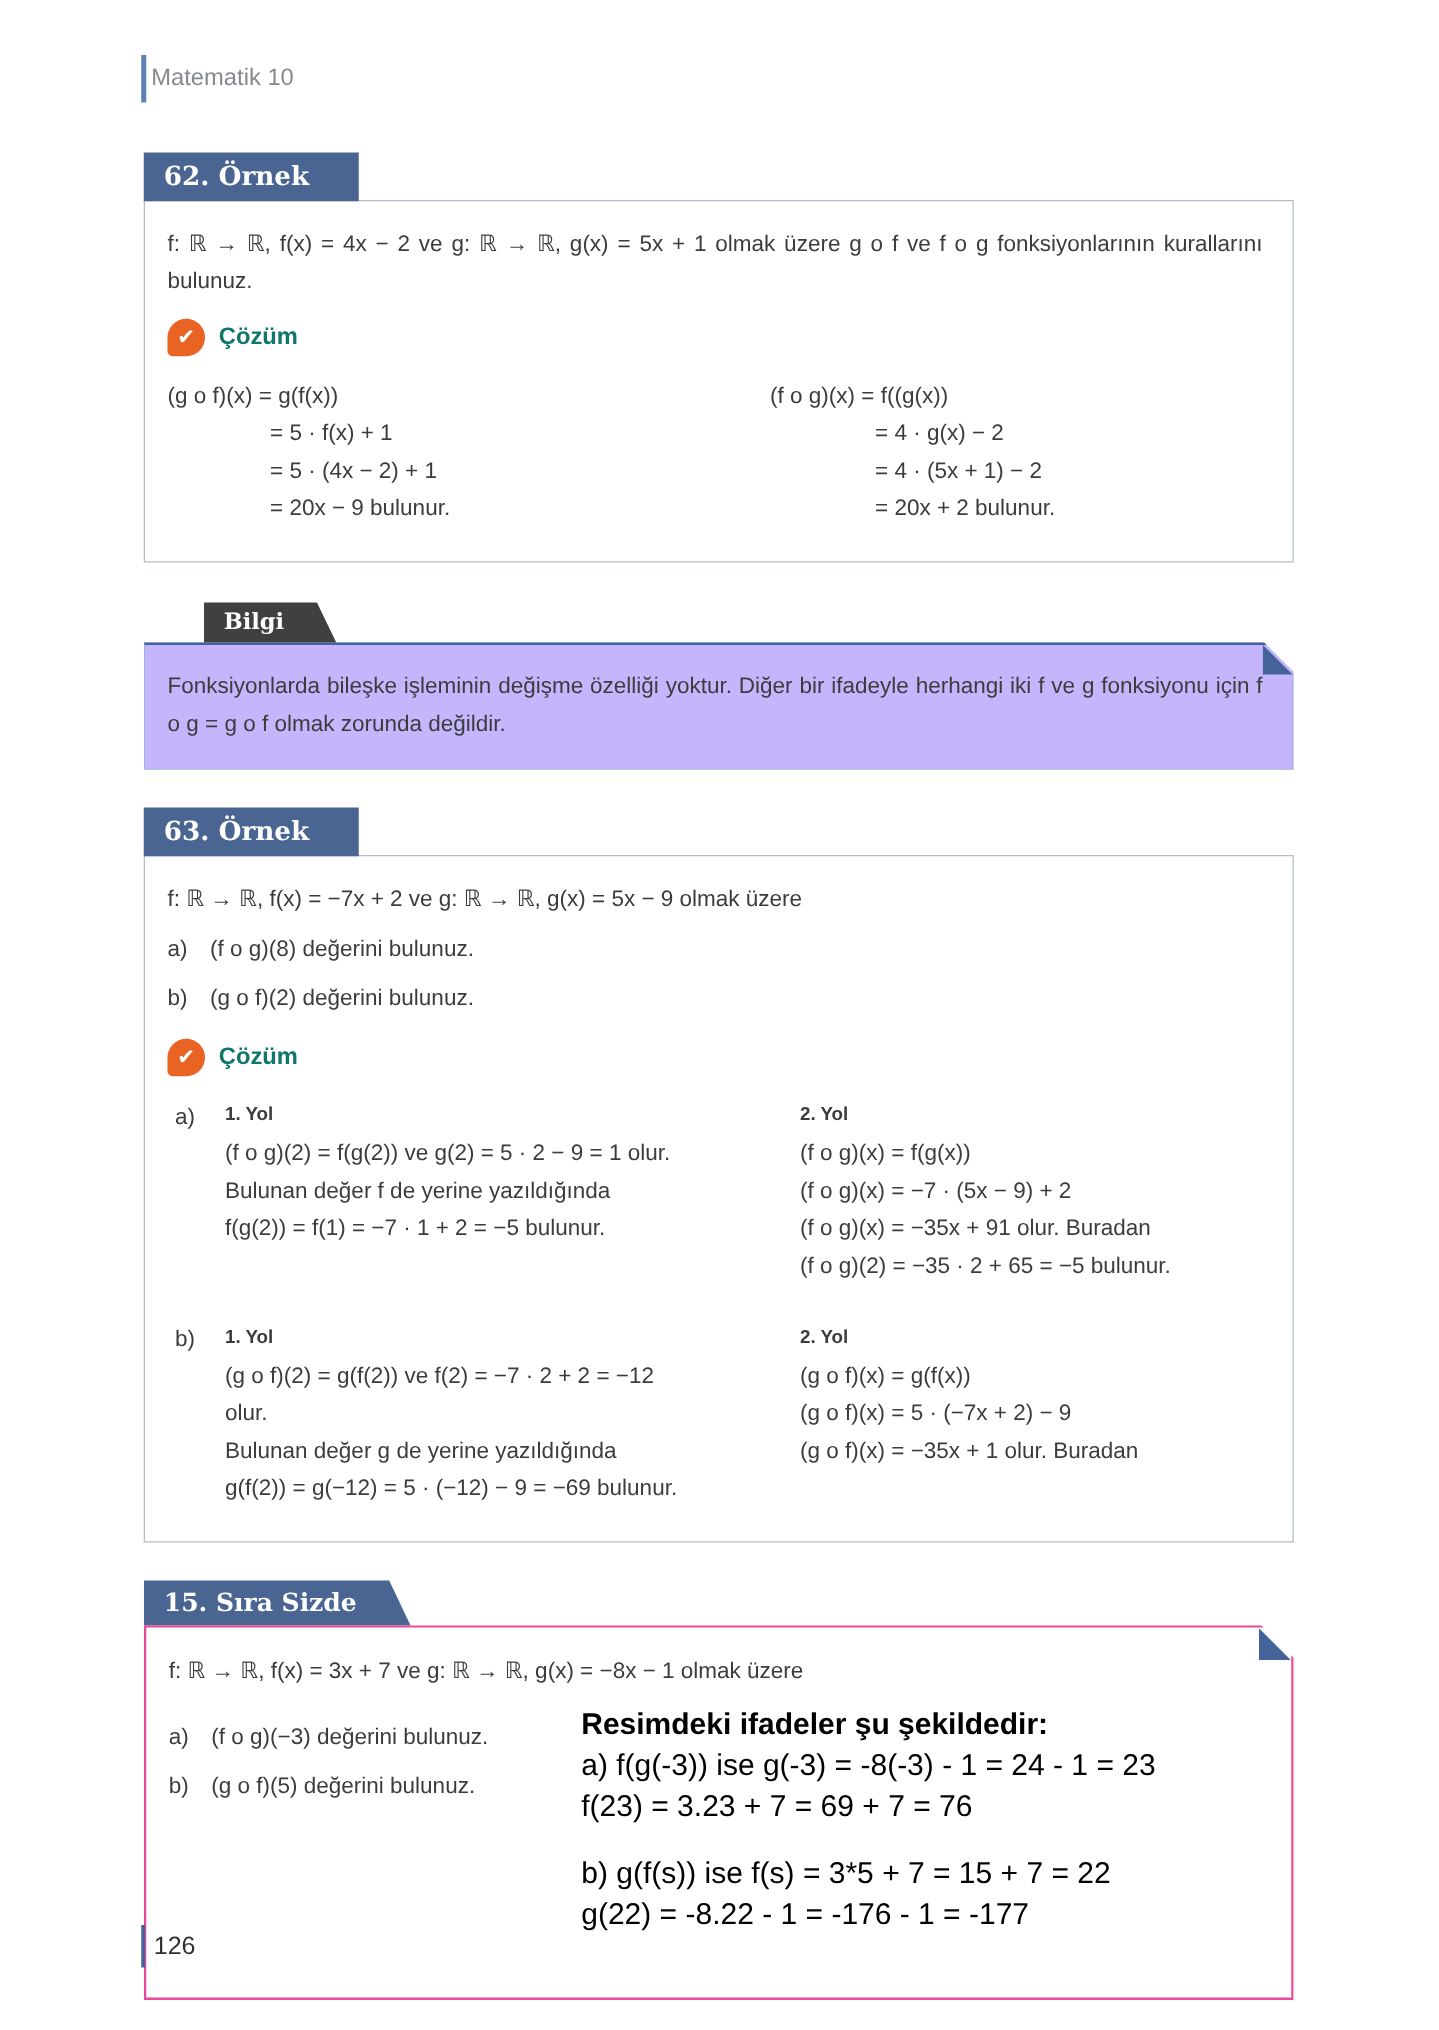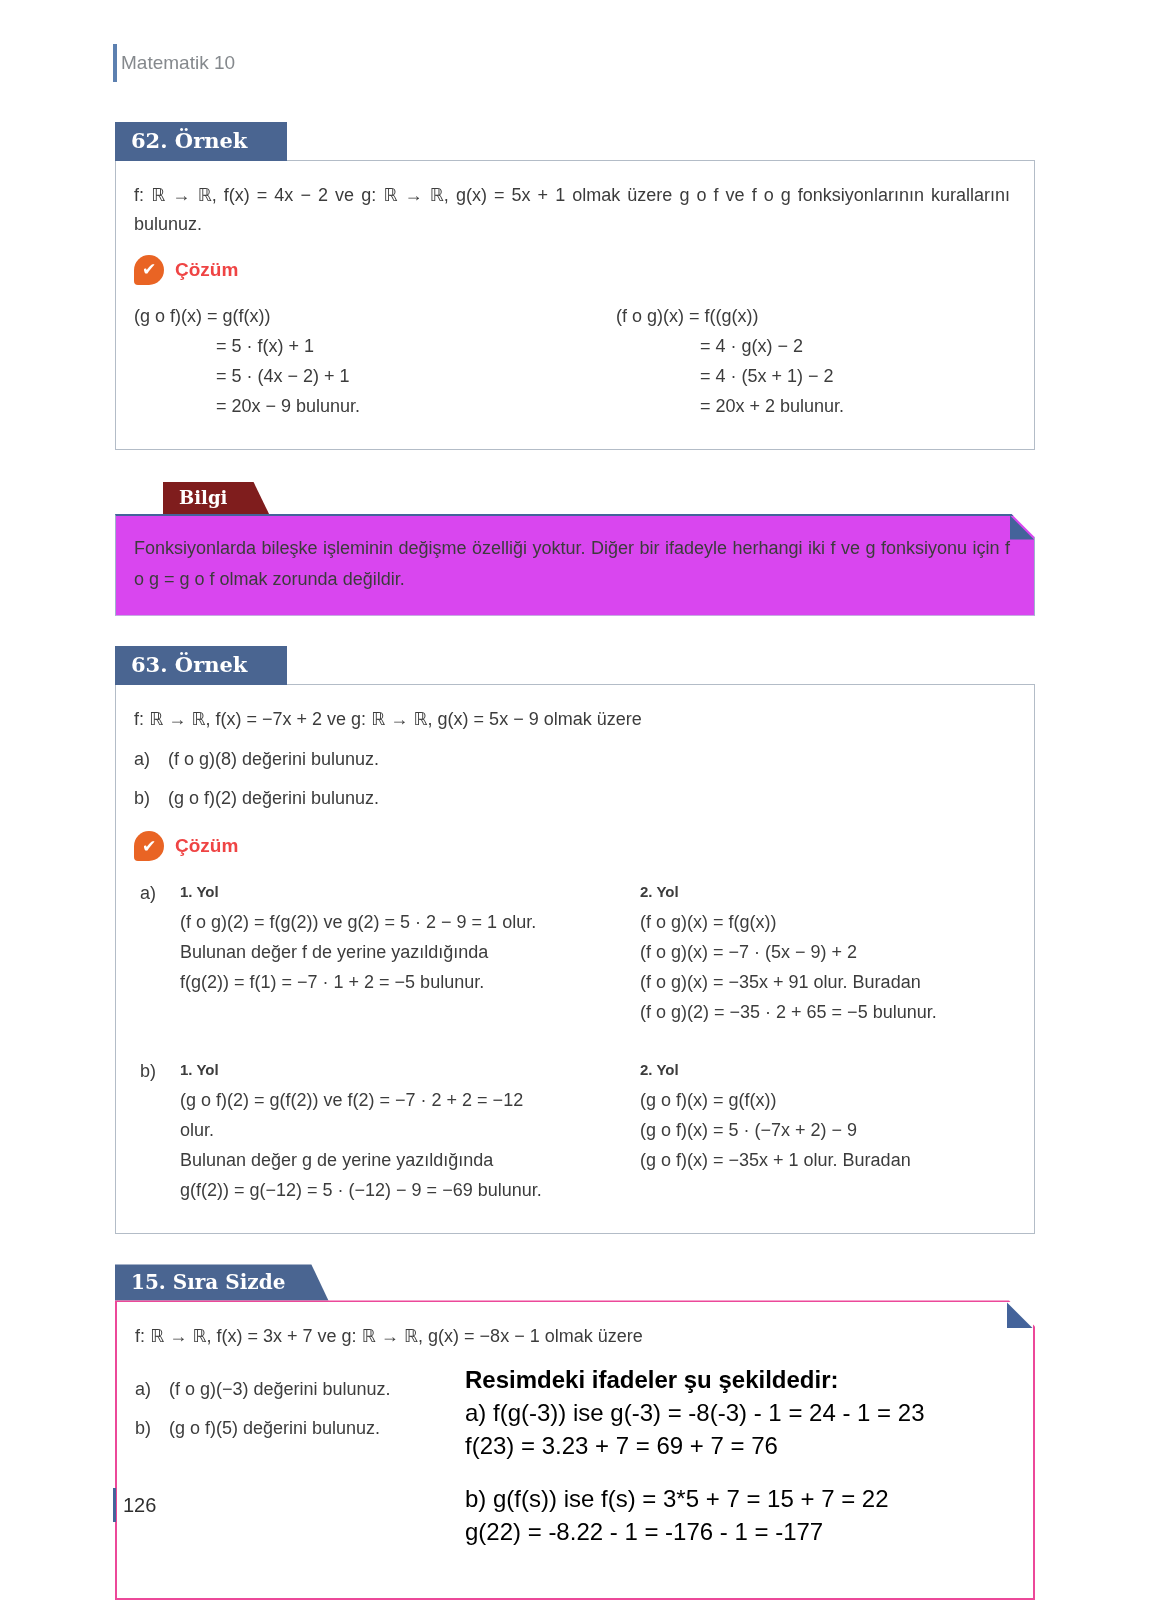--- a/index.html
+++ b/index.html
@@ -26,40 +26,40 @@
     border:1px solid #b3bcc7;background:#fff;
     padding:20px 24px 28px 18px;margin-top:-1px;
   }
   .problem{font-size:18px;line-height:1.6;text-align:justify;}
   .solution-row{display:flex;align-items:center;gap:11px;margin-top:16px;}
   .check-circle{
     width:30px;height:30px;border-radius:50% 50% 50% 4px;background:#e96424;
     display:flex;align-items:center;justify-content:center;
     color:#fff;font-size:17px;font-weight:bold;
   }
-  .solution-label{font-weight:bold;font-size:19px;color:#ef4444;}
+  .solution-label{font-weight:bold;font-size:19px;color:#0f766e;}
 
   .deriv-row{display:flex;margin-top:16px;}
   .deriv-col-left{width:482px;flex:0 0 auto;}
   .deriv-col-right{flex:1 1 auto;}
   .eq{font-size:18px;line-height:30px;white-space:nowrap;}
   .cont-l{padding-left:82px;}
   .cont-r{padding-left:84px;}
 
   
   .info-block{margin-top:32px;}
   .info-tab{
-    display:inline-block;background:#7f1d1d;color:#fff;margin-left:48px;
+    display:inline-block;background:#404040;color:#fff;margin-left:48px;
     font-family:"DejaVu Serif","Liberation Serif",serif;font-weight:bold;
     font-size:18px;padding:5px 42px 7px 16px;
     clip-path:polygon(0 0,calc(100% - 16px) 0,100% 100%,0 100%);
     vertical-align:bottom;
   }
   .info-box{
-    position:relative;background:#d946ef;
+    position:relative;background:#c4b5fd;
     border:1px solid #9fb2cd;border-top:2px solid #44639a;
     padding:17px 24px 19px 18px;margin-top:-1px;
     clip-path:polygon(0 0,calc(100% - 24px) 0,100% 24px,100% 100%,0 100%);
   }
   .fold{
     position:absolute;top:0;right:0;width:24px;height:24px;background:#44639a;
     clip-path:polygon(0 0,100% 100%,0 100%);
   }
   .info-text{font-size:18px;line-height:1.75;text-align:justify;}
 
@@ -92,21 +92,21 @@
     position:absolute;top:0;right:0;width:26px;height:26px;background:#44639a;
     clip-path:polygon(0 0,100% 100%,0 100%);
   }
   .sira-cols{display:flex;margin-top:12px;}
   .sira-items{width:330px;flex:0 0 auto;}
   .answers{flex:1 1 auto;color:#000000;font-size:24px;line-height:33px;}
   .ans-line{min-height:33px;white-space:nowrap;}
   .ans-gap{height:20px;}
 
   
-  .page-footer{position:absolute;left:113px;top:1488px;display:flex;align-items:center;}
+  .page-footer{position:absolute;left:113px;top:1540px;display:flex;align-items:center;}
   .vbar-footer{width:3px;height:34px;background:#44639a;}
   .footer-num{margin-left:7px;font-size:20px;color:#2f2f2f;}
 </style>
 </head>
 <body>
 
 <div class="page-header">
   <div class="vbar"></div>
   <div class="header-text">Matematik 10</div>
 </div>

